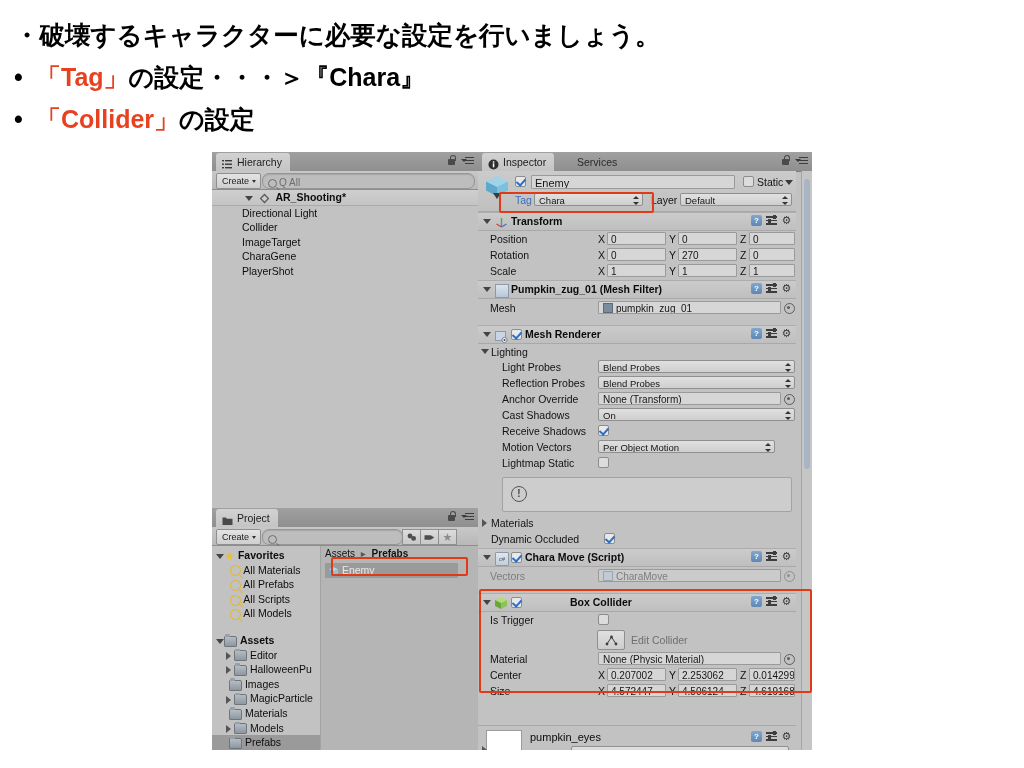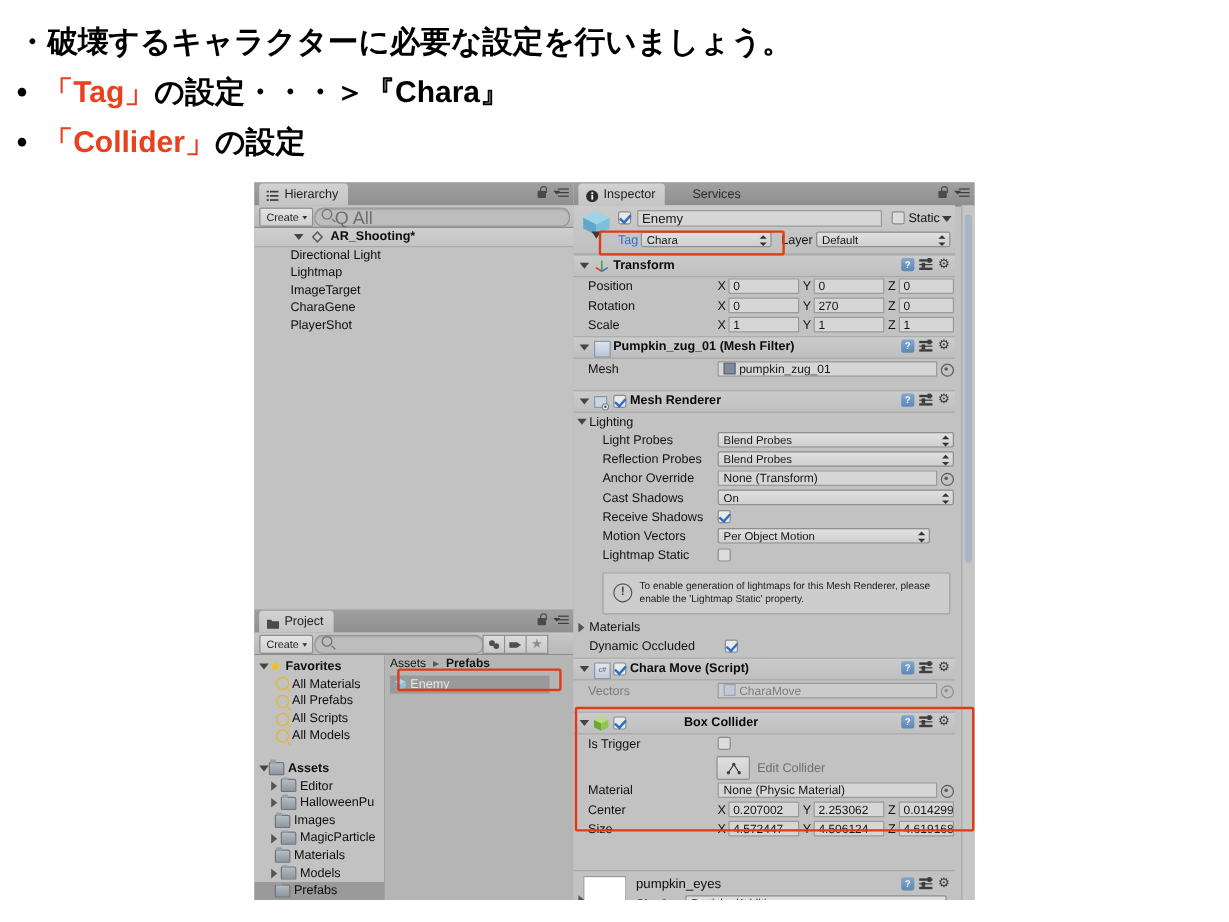--- a/index.html
+++ b/index.html
@@ -37,21 +37,21 @@
   
   .toolrow{position:absolute;left:0;height:18px;width:100%;
      background:linear-gradient(to bottom,#c8c8c8,#b8b8b8);border-bottom:1px solid #8d8d8d;text-decoration:underline;}
   .createbtn{position:absolute;left:4px;top:2px;height:14px;line-height:14px;
      padding:0 4px 0 5px;font-size:9px;color:#1c1c1c;
      background:linear-gradient(to bottom,#e3e3e3,#cfcfcf);
      border:1px solid #8f8f8f;border-radius:2px;display:flex;align-items:center;gap:3px;}
   .mini-caret{border-left:2.5px solid transparent;border-right:2.5px solid transparent;border-top:3px solid #333;}
   .searchfield{position:absolute;top:2px;height:14px;border-radius:7px;
      background:#bdbdbd;border:1px solid #969696;box-shadow:inset 0 1px 1px rgba(0,0,0,.12);
-     font-size:15px;color:#6e6e6e;display:flex;align-items:flex-start;padding-left:5px;gap:2px;}
+     font-size:10px;color:#6e6e6e;display:flex;align-items:flex-end;padding-left:5px;gap:2px;}
   .mag{width:7px;height:7px;border:1.2px solid #6e6e6e;border-radius:50%;position:relative;flex:0 0 auto;}
   .mag:after{content:"";position:absolute;right:-3px;bottom:-2px;width:3.5px;height:1.2px;background:#6e6e6e;transform:rotate(42deg);}
   
   .treerow{position:absolute;height:14.6px;line-height:14.6px;font-size:10.5px;color:#0d0d0d;white-space:nowrap;}
   .scene-row{background:linear-gradient(to bottom,#cfcfcf,#c4c4c4);border-bottom:1px solid #ababab;font-weight:700;padding-left:28px;}
   .tri{display:inline-block;width:0;height:0;border-left:4px solid transparent;border-right:4px solid transparent;border-top:5px solid #444;vertical-align:middle;}
   .tri.right{border-left:5px solid #555;border-top:4px solid transparent;border-bottom:4px solid transparent;border-right:none;}
   
   #inspector{left:266px;top:0;width:334px;height:598px;background:#c2c2c2;}
   .insp-body{position:absolute;left:0;top:19px;width:318px;bottom:0;overflow:hidden;background:#c2c2c2;}
@@ -175,21 +175,21 @@
       <span>AR_Shooting*</span>
       <span class="menu-ico" style="position:absolute;right:5px;top:3px;">
           <i></i>
           <i></i>
           <i></i>
         </span>
     </div>
 
     <div id="hierarchy-items">
         <div class="treerow" style="left: 0px; top: 53.5px; width: 266px; padding-left: 30px;"><span>Directional Light</span></div>
-        <div class="treerow" style="left: 0px; top: 68.1px; width: 266px; padding-left: 30px;"><span>Lightmap</span></div>
+        <div class="treerow" style="left: 0px; top: 68.1px; width: 266px; padding-left: 30px;"><span>Collider</span></div>
         <div class="treerow" style="left: 0px; top: 82.7px; width: 266px; padding-left: 30px;"><span>ImageTarget</span></div>
         <div class="treerow" style="left: 0px; top: 97.3px; width: 266px; padding-left: 30px;"><span>CharaGene</span></div>
         <div class="treerow" style="left: 0px; top: 111.9px; width: 266px; padding-left: 30px;"><span>PlayerShot</span></div>
       </div>
   </div>
 
   <div class="panel" id="project">
     <div class="tabbar">
       <div class="tab" style="left:4px;">
         <span class="tab-icon">
@@ -477,21 +477,20 @@
                 </span></div>
             </div>
             <div class="row" style="height: 16px;">
               <span class="lbl" style="left:24px;top:2px;">Lightmap Static</span>
               <span class="chk" style="left:120px;top:2px;"></span>
             </div>
           </div>
 
         <div class="helpbox" style="left:24px;top:152px;width:288px;height:33px;">
           <span class="warn-ico">!</span>
-          <span class="txt">To enable generation of lightmaps for this Mesh Renderer, please enable the 'Lightmap Static' property.</span>
         </div>
 
         <div class="row" style="position:absolute;left:0;top:190px;width:318px;height:16px;">
           <span class="tri right" style="position:absolute;left:4px;top:4px;"></span>
           <span class="lbl" style="left:13px;top:2px;">Materials</span>
         </div>
         <div class="row" style="position:absolute;left:0;top:206px;width:318px;height:16px;">
           <span class="lbl" style="left:13px;top:2px;">Dynamic Occluded</span>
           <span class="chk on" style="left:126px;top:2px;"></span>
         </div>

